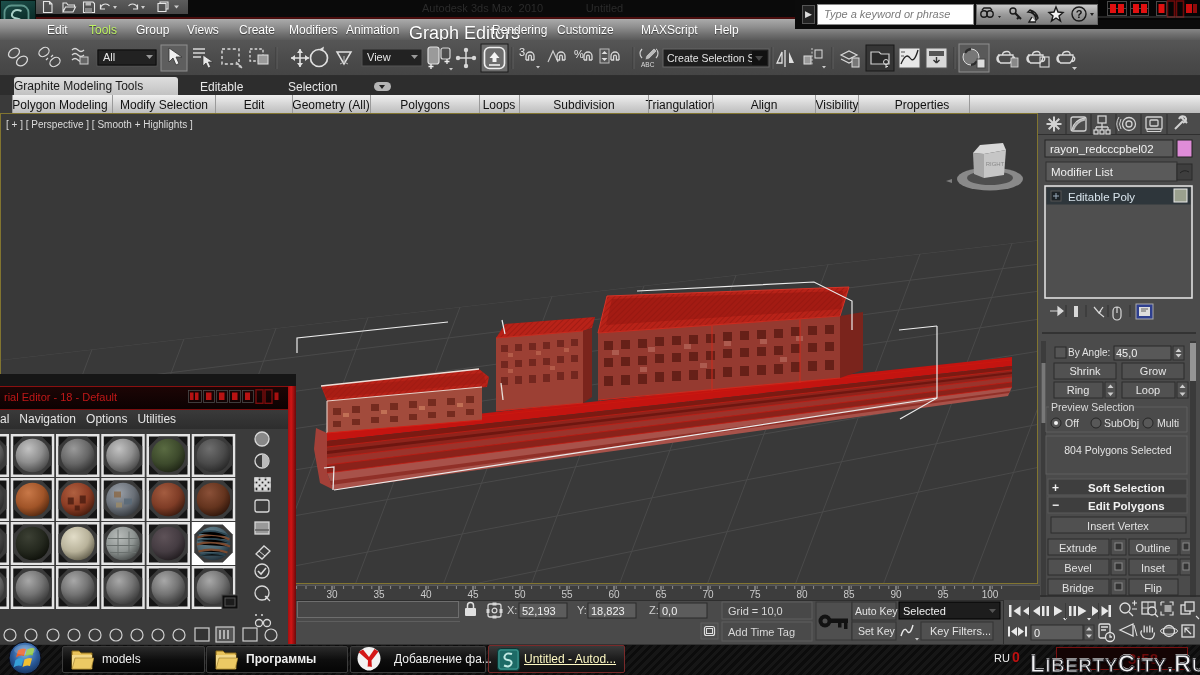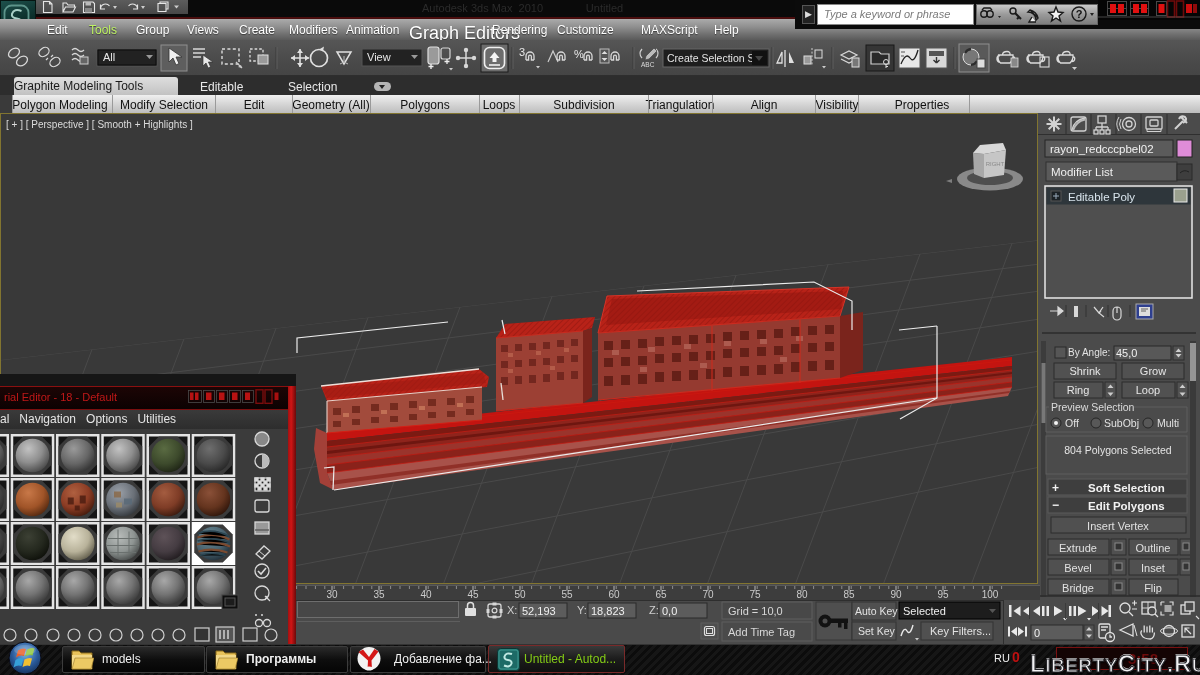--- a/index.html
+++ b/index.html
@@ -1054,18 +1054,18 @@
  <ellipse cx="14" cy="23.5" rx="4" ry="2" fill="#f2f2f2"></ellipse>
 </svg>
 <svg class="a" style="left:497px;top:648px" width="23" height="23" viewBox="0 0 23 23">
  <rect x="0.5" y="0.5" width="22" height="22" rx="3" fill="#1d6a66" stroke="#0c3532"></rect>
  <rect x="2" y="2" width="19" height="19" rx="2" fill="none" stroke="#3e9a92" stroke-width="1"></rect>
  <path d="M15 6 q-6 -2 -7.5 2.5 q-0.5 3 3.5 3.5 q4 0.5 3.5 3.5 q-1.5 4.5 -7.5 2" fill="none" stroke="#bfe8e2" stroke-width="2"></path>
 </svg>
 <div class="a tx" style="left:102px;top:652px;font-size:12px;color:#f0f0f0;">models</div>
 <div class="a tx" style="left:246px;top:652px;font-size:12px;color:#f0f0f0;font-weight:bold;">Программы</div>
 <div class="a tx" style="left:386px;top:652px;font-size:12px;color:#f0f0f0;margin-left:8px;">Добавление фа...</div>
-<div class="a tx" style="left:524px;top:652px;font-size:12px;color:#84cc16;">Untitled - Autod...</div>
+<div class="a tx" style="left:524px;top:652px;font-size:12px;color:#fef9c3;text-decoration:underline;">Untitled - Autod...</div>
 <div class="a tx" style="left:994px;top:652px;font-size:11px;color:#e8e8e8;">RU</div>
 <div class="a" style="left:1056px;top:647px;width:132px;height:23px;background:#140404;border:1px solid #7a1212;box-sizing:border-box;"></div>
 <div class="a tx" style="left:1128px;top:650px;font-size:15px;color:#6e0c0c;font-weight:bold;">3:58</div>
 <div class="a tx" style="left:1030px;top:650px;font-size:24px;font-weight:bold;color:#f2f2f4;-webkit-text-stroke:1.2px #26262a;text-shadow:0 2px 2px #000,0 -1px 0 #ffffff;letter-spacing:0.5px;">L<span style="font-size:19px">IBERTY</span>C<span style="font-size:19px">ITY</span>.R<span style="font-size:19px">U</span></div>
 <div class="a tx" style="left:1012px;top:649px;font-size:14px;color:#c01010;font-weight:bold;">0</div>
 </div>
 </body></html>

